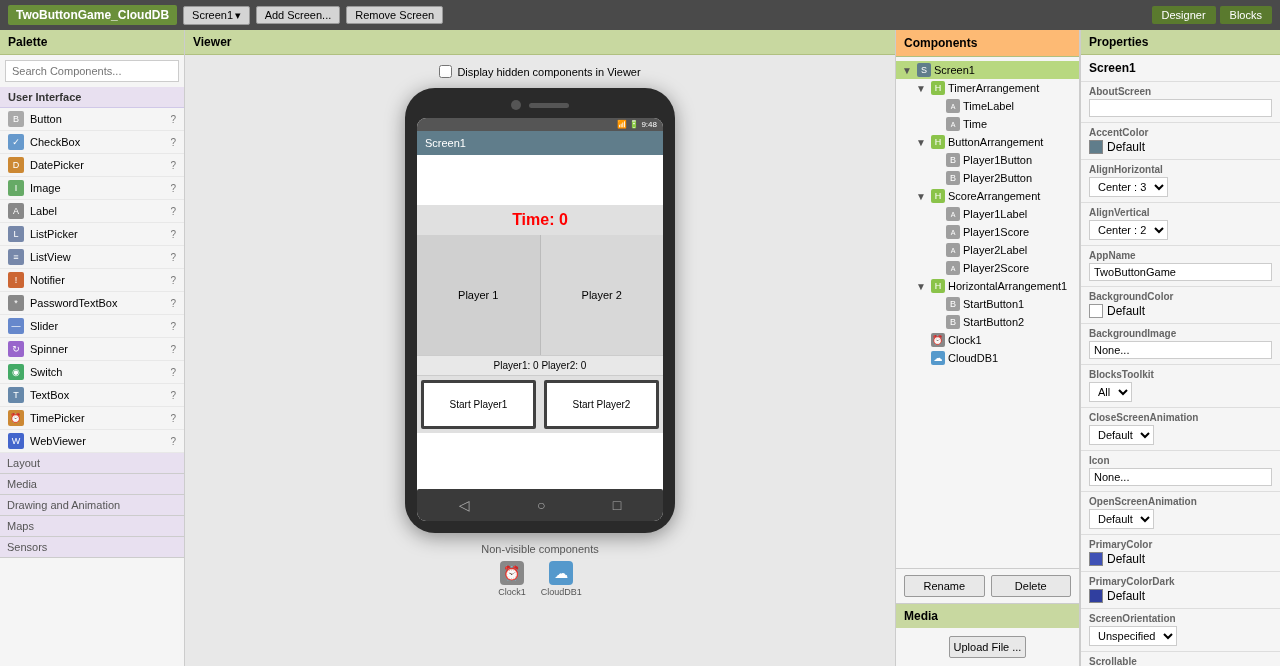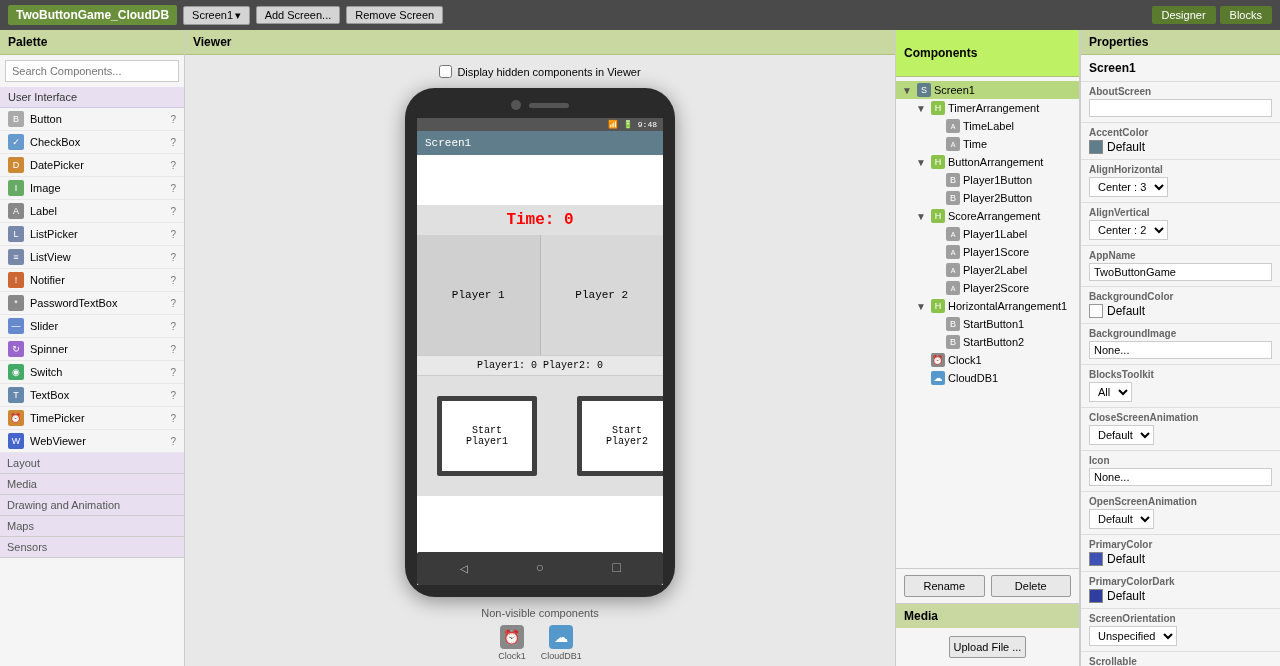--- a/index.html
+++ b/index.html
@@ -26,21 +26,21 @@
     #palette {
       width: 185px; background: #f5f5f5; border-right: 1px solid #ccc; display: flex; flex-direction: column; overflow-y: auto;
     }
     #palette-header {
       background: #c8d8a0; padding: 5px 8px; font-weight: bold; font-size: 12px; border-bottom: 1px solid #b0c080;
     }
     #search-components {
       margin: 5px; padding: 4px 6px; border: 1px solid #ccc; font-size: 11px; width: calc(100% - 10px);
     }
     .palette-section-header {
-      background: #e8e0f0; padding: 4px 8px; font-weight: normal; font-size: 11px; border-bottom: 1px solid #d0c8e8; color: #333;
+      background: #e8e0f0; padding: 4px 8px; font-weight: bold; font-size: 11px; border-bottom: 1px solid #d0c8e8; color: #333;
     }
     .palette-item {
       display: flex; align-items: center; padding: 3px 8px; border-bottom: 1px solid #e8e8e8; cursor: pointer; gap: 6px;
     }
     .palette-item-icon {
       width: 16px; height: 16px; background: #888; border-radius: 2px; flex-shrink: 0; display: flex; align-items: center; justify-content: center; color: white; font-size: 9px;
     }
     .palette-item-label { flex: 1; font-size: 11px; }
     .palette-item-help { color: #777; font-size: 10px; cursor: pointer; }
     .palette-section-collapsed { background: #e8e0f0; padding: 4px 7px; font-size: 11px; color: #555; border-bottom: 1px solid #ccc; cursor: pointer; }
@@ -52,21 +52,21 @@
     #hidden-components-check { display: flex; align-items: center; gap: 5px; font-size: 11px; margin-bottom: 10px; }
 
     
     #phone-outer {
       background: #2a2a2a; border-radius: 30px; padding: 12px; width: 270px; box-shadow: 0 4px 20px rgba(0,0,0,0.4);
     }
     #phone-top-bar { display: flex; justify-content: center; margin-bottom: 8px; gap: 8px; align-items: center; }
     #phone-camera { width: 10px; height: 10px; background: #555; border-radius: 50%; }
     #phone-speaker { width: 40px; height: 5px; background: #555; border-radius: 3px; }
     #phone-screen {
-      background: white; border-radius: 0; overflow: hidden; min-height: 400px; font-family: Liberation Mono, monospace;
+      background: white; border-radius: 9px; overflow: hidden; min-height: 400px;
     }
     #phone-status-bar {
       background: #555; color: white; font-size: 8px; padding: 2px 6px; display: flex; justify-content: space-between; align-items: center;
     }
     #phone-app-bar {
       background: #607d8b; color: white; padding: 6px 8px; font-size: 11px;
     }
     #phone-time-area {
       background: white; padding: 4px; min-height: 50px;
     }
@@ -78,41 +78,41 @@
     }
     #phone-player1 { flex: 1; background: #d0d0d0; display: flex; align-items: center; justify-content: center; font-size: 11px; border-right: 1px solid #bbb; }
     #phone-player2 { flex: 1; background: #d8d8d8; display: flex; align-items: center; justify-content: center; font-size: 11px; }
     #phone-scores-bar {
       background: #e8e8e8; padding: 4px 8px; font-size: 10px; text-align: center; border-top: 1px solid #ccc;
     }
     #phone-start-btns {
       display: flex; background: #e0e0e0; border-top: 1px solid #ccc;
     }
     .phone-start-btn {
-      flex: 1; padding: 24px; font-size: 10px; text-align: center; background: white; margin: 20px; border: 5px solid #404040; border-radius: 2px;
+      flex: 1; padding: 16px; font-size: 10px; text-align: center; background: white; margin: 4px; border: 3px solid #404040; border-radius: 2px;
     }
     #phone-ad-area { min-height: 50px; background: white; }
     #phone-nav-bar {
       background: #3a3a3a; display: flex; justify-content: space-around; padding: 8px; margin-top: 6px; border-radius: 2px;
     }
     .nav-btn { color: #aaa; font-size: 14px; cursor: pointer; }
 
     #non-visible-section { margin-top: 10px; }
     #non-visible-label { font-size: 11px; color: #555; margin-bottom: 6px; }
     #non-visible-icons { display: flex; justify-content: center; gap: 15px; }
     .nv-icon { display: flex; flex-direction: column; align-items: center; font-size: 9px; color: #555; gap: 2px; }
     .nv-icon-img { width: 24px; height: 24px; border-radius: 4px; display: flex; align-items: center; justify-content: center; font-size: 14px; }
     .nv-clock { background: #888; color: white; }
     .nv-cloud { background: #5599cc; color: white; }
 
     
     #components {
       width: 185px; background: #f5f5f5; border-left: 1px solid #ccc; border-right: 1px solid #ccc; display: flex; flex-direction: column;
     }
-    #components-header { background: #bef264; padding: 16px 8px; font-weight: bold; font-size: 12px; border-bottom: 1px solid #b0c080; }
+    #components-header { background: #fdba74; padding: 6px 8px; font-weight: bold; font-size: 12px; border-bottom: 1px solid #b0c080; }
     #components-tree { flex: 1; overflow-y: auto; padding: 4px 0; }
     .tree-item { display: flex; align-items: center; padding: 2px 6px; cursor: pointer; gap: 3px; }
     .tree-item.selected { background: #b8d880; }
     .tree-toggle { width: 12px; font-size: 10px; color: #555; cursor: pointer; }
     .tree-icon { width: 14px; height: 14px; display: flex; align-items: center; justify-content: center; font-size: 9px; flex-shrink: 0; }
     .tree-label { font-size: 11px; }
     .indent-1 { padding-left: 20px; }
     .indent-2 { padding-left: 35px; }
     .comp-actions { display: flex; gap: 6px; padding: 6px 8px; border-top: 1px solid #ccc; }
     .comp-action-btn { flex: 1; padding: 4px; font-size: 11px; border: 1px solid #999; background: #e8e8e8; cursor: pointer; border-radius: 2px; }

